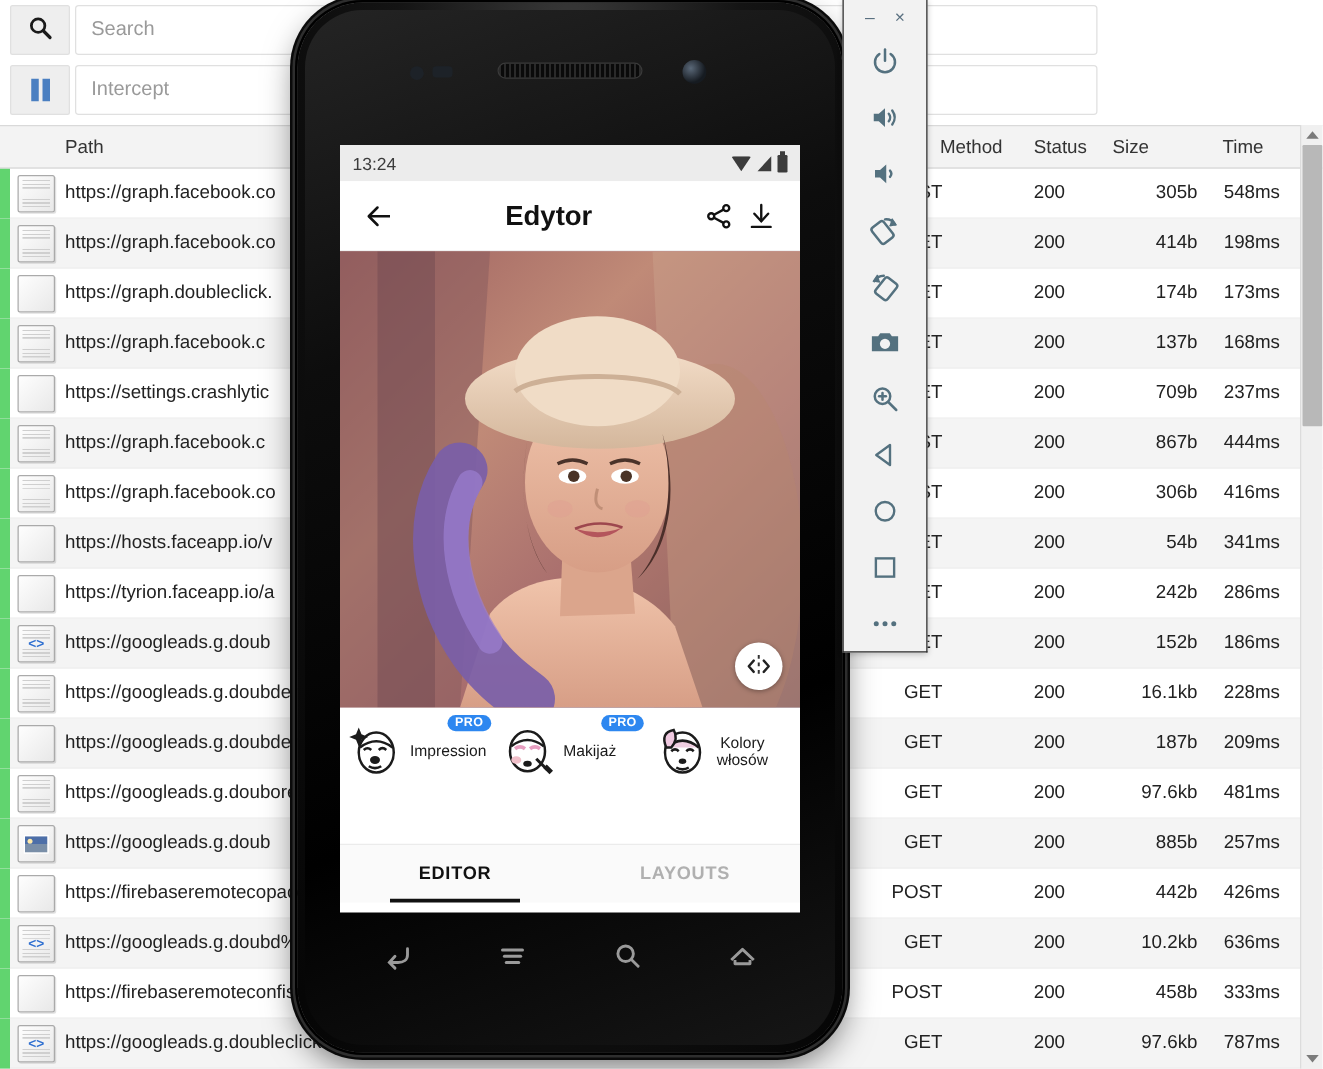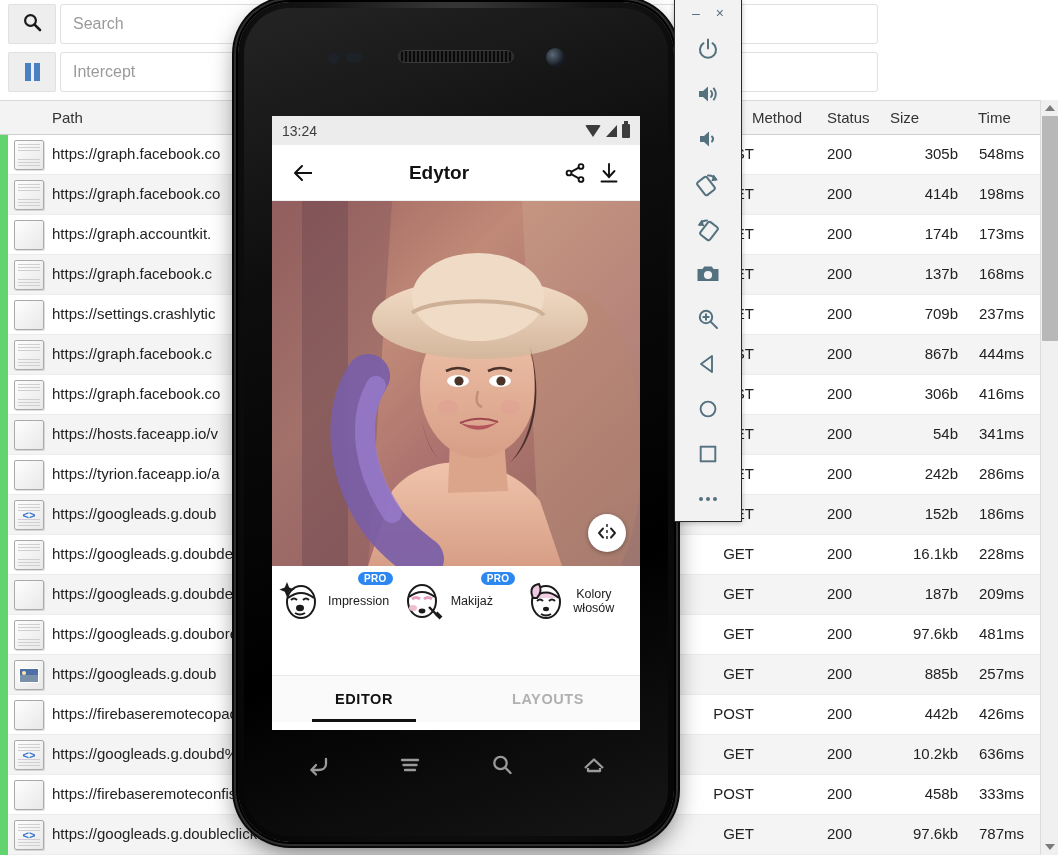--- a/index.html
+++ b/index.html
@@ -138,21 +138,21 @@
   .sbar .time { flex: 1; }
   .sbar .icons { display:flex; align-items:center; gap: 5px; }
   .ic-wifi { width:0;height:0;border-left:8px solid transparent;border-right:8px solid transparent;border-top:12px solid #3c3c3c; border-radius:2px;}
   .ic-sig { width:0;height:0;border-left:11px solid transparent;border-bottom:12px solid #3c3c3c; }
   .ic-bat { width:8px;height:14px;background:#3c3c3c;border-radius:1px;position:relative;}
   .ic-bat:before{content:"";position:absolute;left:2px;top:-3px;width:4px;height:3px;background:#3c3c3c;}
 
   
   .appbar { height: 56px; background:#fff; display:flex; align-items:center; padding: 0 14px;
             border-bottom: 1px solid #f0f0f0; }
-  .appbar .title { flex:1; text-align:center; font-size:19px; font-weight:bold; color:#111; }
+  .appbar .title { flex:1; text-align:center; font-size:22px; font-weight:bold; color:#111; }
   .appbar .ab-ico { width:34px; display:flex; align-items:center; justify-content:center; cursor:pointer; }
 
   
   .photo { position: relative; width: 368px; height: 365px; overflow: hidden;
     background: linear-gradient(160deg,#8d5f63 0%,#b77a74 22%,#c98a7c 45%,#9f6a6e 70%,#7c565f 100%); }
   .drag-handle {
     position: absolute; right: 14px; bottom: 14px; width: 38px; height: 38px;
     border-radius: 50%; background: #fff; display:flex; align-items:center; justify-content:center;
     box-shadow: 0 1px 4px rgba(0,0,0,.35); cursor: pointer;
   }
@@ -237,21 +237,21 @@
           </span>
           <span class="path">https://graph.facebook.co</span>
           <span class="method">..GET</span>
           <span class="status">200</span>
           <span class="size">414b</span>
           <span class="time">198ms</span>
         </div>
         <div class="row odd">
           <span class="statusbar"></span>
           <span class="fico"></span>
-          <span class="path">https://graph.accountkit.</span>
+          <span class="path">https://graph.doubleclick.</span>
           <span class="method">..GET</span>
           <span class="status">200</span>
           <span class="size">174b</span>
           <span class="time">173ms</span>
         </div>
         <div class="row even">
           <span class="statusbar"></span>
           <span class="fico">
             <span class="lines"></span>
             <span class="lines2"></span>

